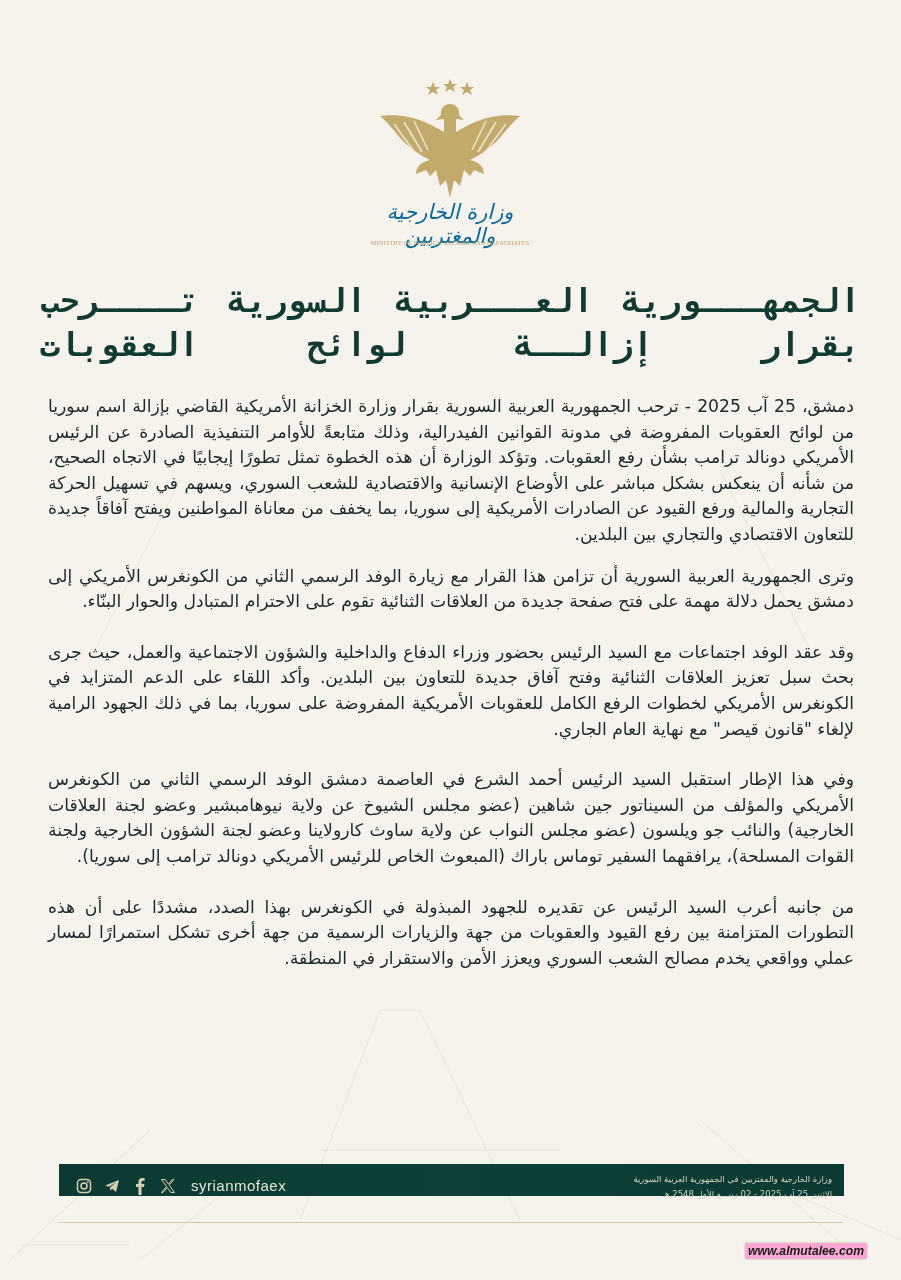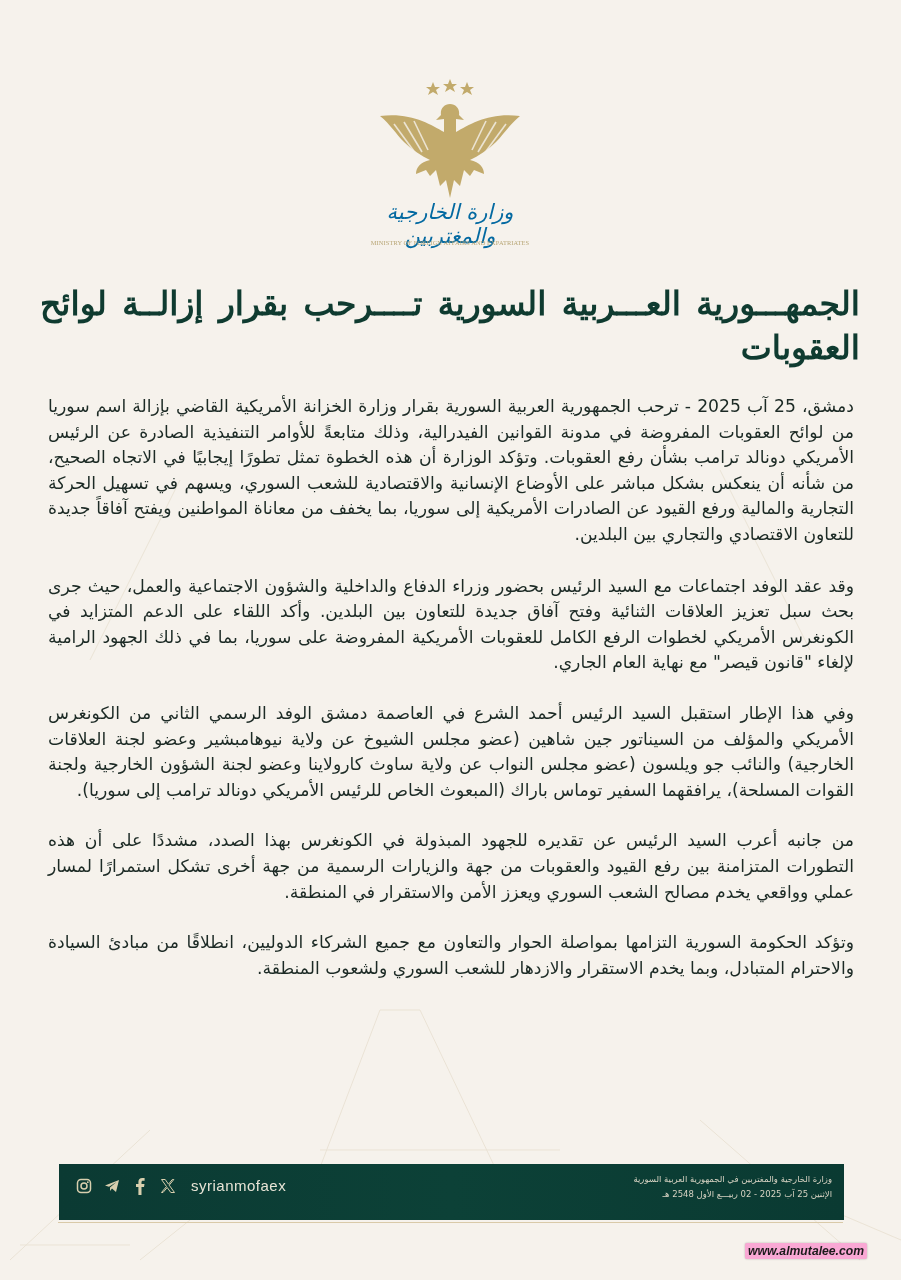--- a/index.html
+++ b/index.html
@@ -18,35 +18,35 @@
     letter-spacing: 1px; font-style: italic;
   }
   .ministry-en {
     position: absolute; left: 360px; top: 239px; width: 180px; text-align: center;
     color: #b8a675; font-family: "Liberation Serif", serif; font-size: 6.4px; letter-spacing: 0.1px;
   }
   .title {
     position: absolute; left: 40px; top: 282px; width: 820px;
     direction: rtl; text-align: justify; text-align-last: justify;
     color: #0f3b30; font-weight: bold; font-size: 33px; line-height: 44px;
-    font-family: Liberation Sans, sans-serif;
+    font-family: Liberation Mono, monospace;
   }
   .title div { text-align-last: justify; }
   .body {
     position: absolute; left: 48px; top: 394px; width: 806px;
     direction: rtl; color: #1c2a25; font-size: 17.2px; line-height: 25.6px;
     font-family: "DejaVu Sans", sans-serif;
   }
   .body p { margin: 0 0 25px 0; text-align: justify; }
-  .body p.p1 { margin-bottom: 26px; }
+  .body p.p1 { margin-bottom: 16px; }
   .footer-rule {
     position: absolute; left: 58px; top: 1222px; width: 785px; height: 1px; background: #d9c9a8;
   }
   .footer {
-    position: absolute; left: 59px; top: 1164px; width: 785px; height: 56px;
+    position: absolute; left: 59px; top: 1164px; width: 785px; height: 32px;
     background: linear-gradient(90deg, #0b3a33 0%, #0c4137 50%, #0a3a32 100%);
   }
   .social { position: absolute; left: 16px; top: 13px; display: flex; align-items: center; gap: 10px; }
   .social .ico { width: 18px; height: 18px; display: flex; align-items: center; justify-content: center; color: #d8cfae; }
   .handle {
     position: absolute; left: 132px; top: 13px; color: #e8e4d6;
     font-family: "Liberation Sans", sans-serif; font-size: 15px; letter-spacing: 0.5px;
   }
   .footer-right {
     position: absolute; right: 12px; top: 8px; direction: rtl; text-align: right;
@@ -90,24 +90,24 @@
 </div>
 <div class="calligraphy">وزارة الخارجية والمغتربين</div>
 <div class="ministry-en">MINISTRY OF FOREIGN AFFAIRS AND EXPATRIATES</div>
 
 <div class="title">
   <div>الجمهـــورية العـــربية السورية تــــرحب بقرار إزالــة لوائح العقوبات</div>
 </div>
 
 <div class="body">
   <p class="p1">دمشق، 25 آب 2025 - ترحب الجمهورية العربية السورية بقرار وزارة الخزانة الأمريكية القاضي بإزالة اسم سوريا من لوائح العقوبات المفروضة في مدونة القوانين الفيدرالية، وذلك متابعةً للأوامر التنفيذية الصادرة عن الرئيس الأمريكي دونالد ترامب بشأن رفع العقوبات. وتؤكد الوزارة أن هذه الخطوة تمثل تطورًا إيجابيًا في الاتجاه الصحيح، من شأنه أن ينعكس بشكل مباشر على الأوضاع الإنسانية والاقتصادية للشعب السوري، ويسهم في تسهيل الحركة التجارية والمالية ورفع القيود عن الصادرات الأمريكية إلى سوريا، بما يخفف من معاناة المواطنين ويفتح آفاقاً جديدة للتعاون الاقتصادي والتجاري بين البلدين.</p>
+  <p>وترى الجمهورية العربية السورية أن تزامن هذا القرار مع زيارة الوفد الرسمي الثاني من الكونغرس الأمريكي إلى دمشق يحمل دلالة مهمة على فتح صفحة جديدة من العلاقات الثنائية تقوم على الاحترام المتبادل والحوار البنّاء.</p>
   <p>وقد عقد الوفد اجتماعات مع السيد الرئيس بحضور وزراء الدفاع والداخلية والشؤون الاجتماعية والعمل، حيث جرى بحث سبل تعزيز العلاقات الثنائية وفتح آفاق جديدة للتعاون بين البلدين. وأكد اللقاء على الدعم المتزايد في الكونغرس الأمريكي لخطوات الرفع الكامل للعقوبات الأمريكية المفروضة على سوريا، بما في ذلك الجهود الرامية لإلغاء "قانون قيصر" مع نهاية العام الجاري.</p>
   <p>وفي هذا الإطار استقبل السيد الرئيس أحمد الشرع في العاصمة دمشق الوفد الرسمي الثاني من الكونغرس الأمريكي والمؤلف من السيناتور جين شاهين (عضو مجلس الشيوخ عن ولاية نيوهامبشير وعضو لجنة العلاقات الخارجية) والنائب جو ويلسون (عضو مجلس النواب عن ولاية ساوث كارولاينا وعضو لجنة الشؤون الخارجية ولجنة القوات المسلحة)، يرافقهما السفير توماس باراك (المبعوث الخاص للرئيس الأمريكي دونالد ترامب إلى سوريا).</p>
   <p>من جانبه أعرب السيد الرئيس عن تقديره للجهود المبذولة في الكونغرس بهذا الصدد، مشددًا على أن هذه التطورات المتزامنة بين رفع القيود والعقوبات من جهة والزيارات الرسمية من جهة أخرى تشكل استمرارًا لمسار عملي وواقعي يخدم مصالح الشعب السوري ويعزز الأمن والاستقرار في المنطقة.</p>
-  <p>وتؤكد الحكومة السورية التزامها بمواصلة الحوار والتعاون مع جميع الشركاء الدوليين، انطلاقًا من مبادئ السيادة والاحترام المتبادل، وبما يخدم الاستقرار والازدهار للشعب السوري ولشعوب المنطقة.</p>
 </div>
 
 <div class="footer-rule"></div>
 <div class="footer">
   <div class="social">
     <span class="ico">
       <svg width="16" height="16" viewBox="0 0 16 16">
           <rect x="1.5" y="1.5" width="13" height="13" rx="3.5" fill="none" stroke="#d8cfae" stroke-width="1.5"></rect>
           <circle cx="8" cy="8" r="3" fill="none" stroke="#d8cfae" stroke-width="1.5"></circle>
           <circle cx="11.8" cy="4.2" r="0.9" fill="#d8cfae"></circle>

